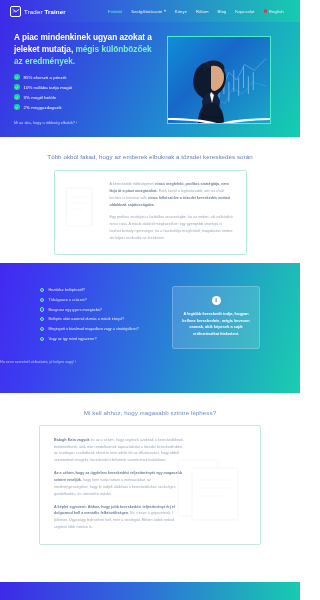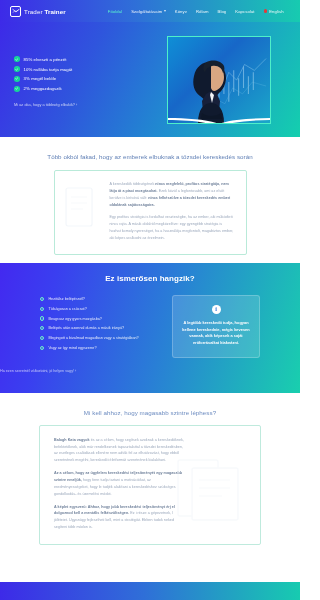--- a/index.html
+++ b/index.html
@@ -240,20 +240,21 @@
       </a>
     <a class="nav-link nav-lang">
         <i class="flag-dot"></i>
         <span>English</span>
       </a>
   </div>
 </div>
 
 <section class="hero">
   <div class="hero-left">
+    <h1 class="hero-title"><span>A piac mindenkinek ugyan azokat a jeleket mutatja, </span><em>mégis különbözőek az eredmények.</em></h1>
 
     <div class="hero-list">
       <div class="hero-li">
         <span class="tick">
             <svg width="3.4" height="3" viewBox="0 0 4 3">
               <path d="M.5 1.5 L1.5 2.4 L3.5 .5" fill="none" stroke="#fff" stroke-width=".7"></path>
             </svg>
           </span>
         <span class="hero-li-text">85% elveszti a pénzét</span>
       </div>
@@ -330,21 +331,20 @@
       <line x1="8" y1="18" x2="24" y2="18" stroke="#eef2f7" stroke-width="1"></line>
       <line x1="8" y1="24" x2="20" y2="24" stroke="#eef2f7" stroke-width="1"></line>
     </svg>
 
     <p class="para"><span>A kereskedők többségének </span><b>nincs megfelelő, profitos stratégiája, nem látja át a piaci mozgásokat.</b><span> Ezek közül a legfontosabb, ami az elsőt kerülve is kirívóvá vált: </span><b>nincs felkészülve a tőzsdei kereskedés emberi oldalának sajátosságaira.</b></p>
     <p class="para">Egy profitos stratégia is fordulhat veszteségbe, ha az ember, aki működteti nincs rajta. A másik oldalról megközelítve: egy gyengébb stratégia is hozhat komoly nyereséget, ha a használója megfontolt, magabiztos ember, aki képes uralkodni az érzelmein.</p>
   </div>
 </section>
 
 <section class="sec3">
-  <h2 class="sec3-head">Ez ismerősen hangzik?</h2>
 
   <div class="sec3-body">
     <div class="q-list">
       <div class="q-item">
         <span class="q-dot">
             <svg width="2.4" height="2" viewBox="0 0 4 3">
               <path d="M.5 1.5 L1.5 2.4 L3.5 .5" fill="none" stroke="#6ef0c8" stroke-width=".8"></path>
             </svg>
           </span>
         <span class="q-text">Hezitálsz belépésnél?</span>

